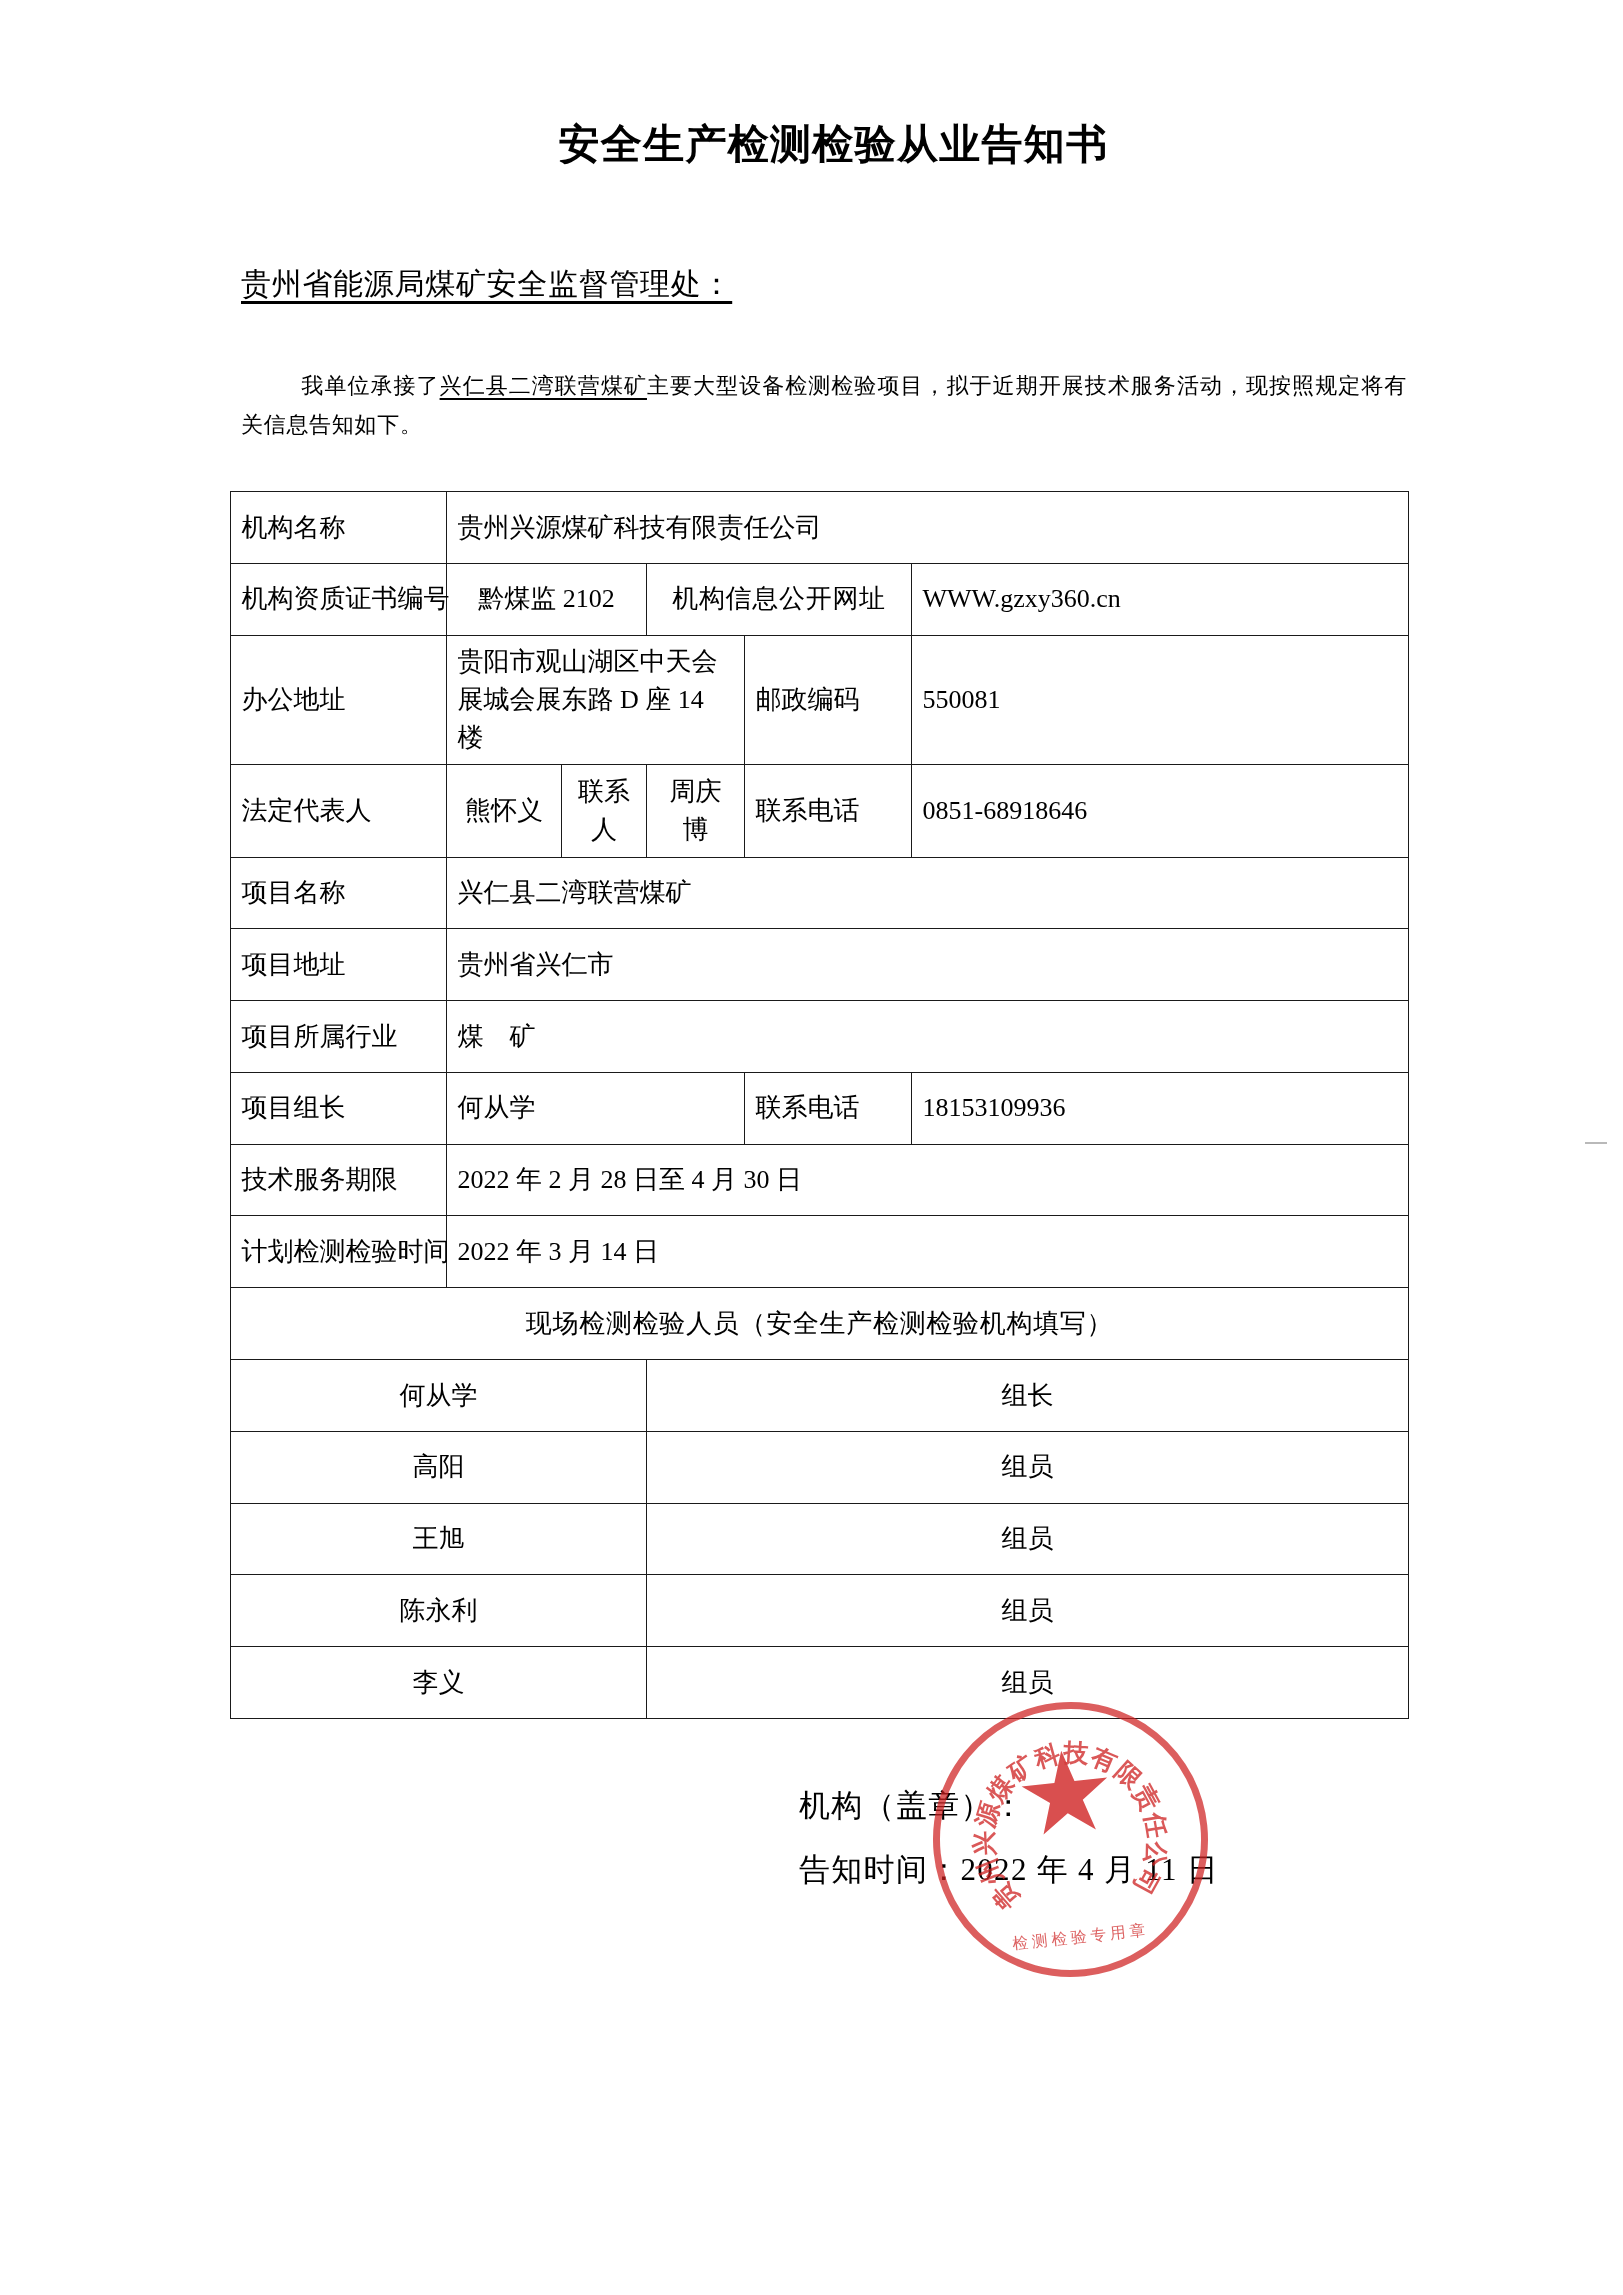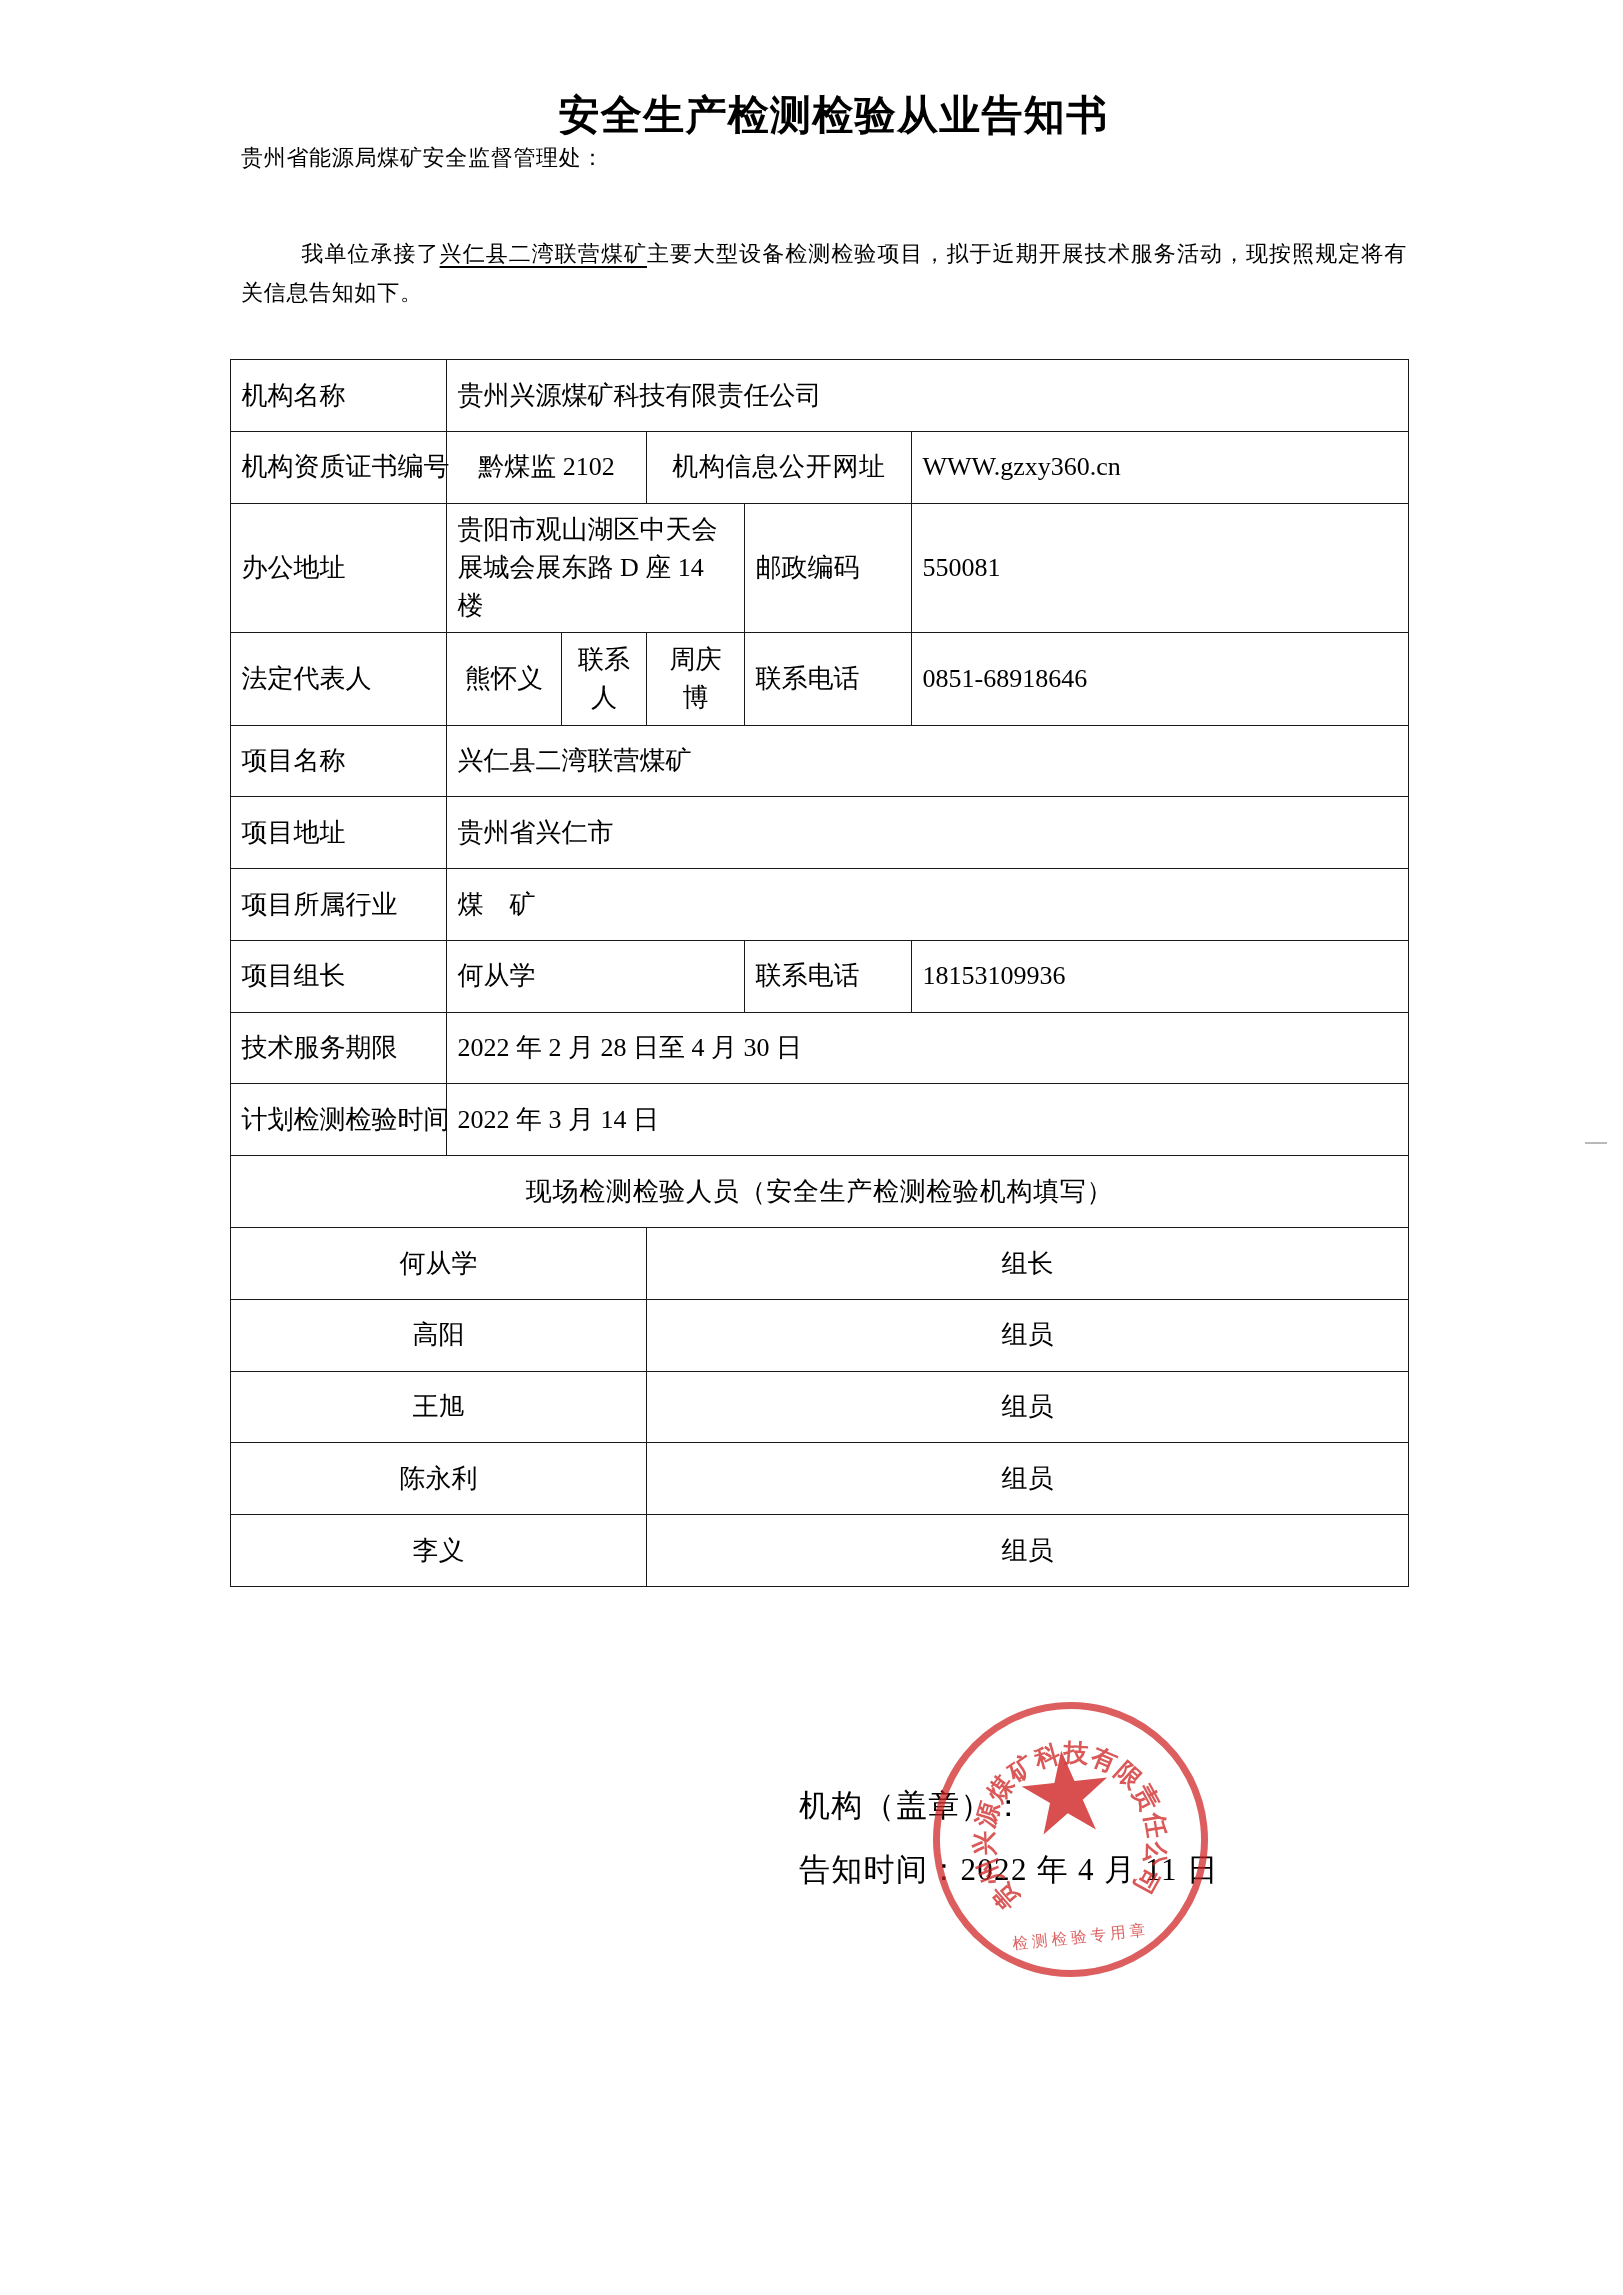--- a/index.html
+++ b/index.html
@@ -22,28 +22,30 @@
     height: 2295px;
     box-sizing: border-box;
     padding: 0;
   }
 
   .doc-title {
     text-align: center;
     font-size: 41px;
     font-weight: bold;
     letter-spacing: 1.3px;
-    margin-top: 88px;
+    margin-top: 117px;
     font-family: "DejaVu Sans", sans-serif;
     padding-left: 44px;
   }
 
   .addressee {
+    margin-top: 92px;
     margin-left: 241px;
-    font-size: 22px;
+    font-size: 30px;
+    text-decoration: underline;
     text-underline-offset: 6.5px;
     letter-spacing: 0.7px;
     display: inline-block;
   }
 
   .para {
     margin-top: 62px;
     margin-left: 241px;
     margin-right: 216px;
     font-size: 22px;

